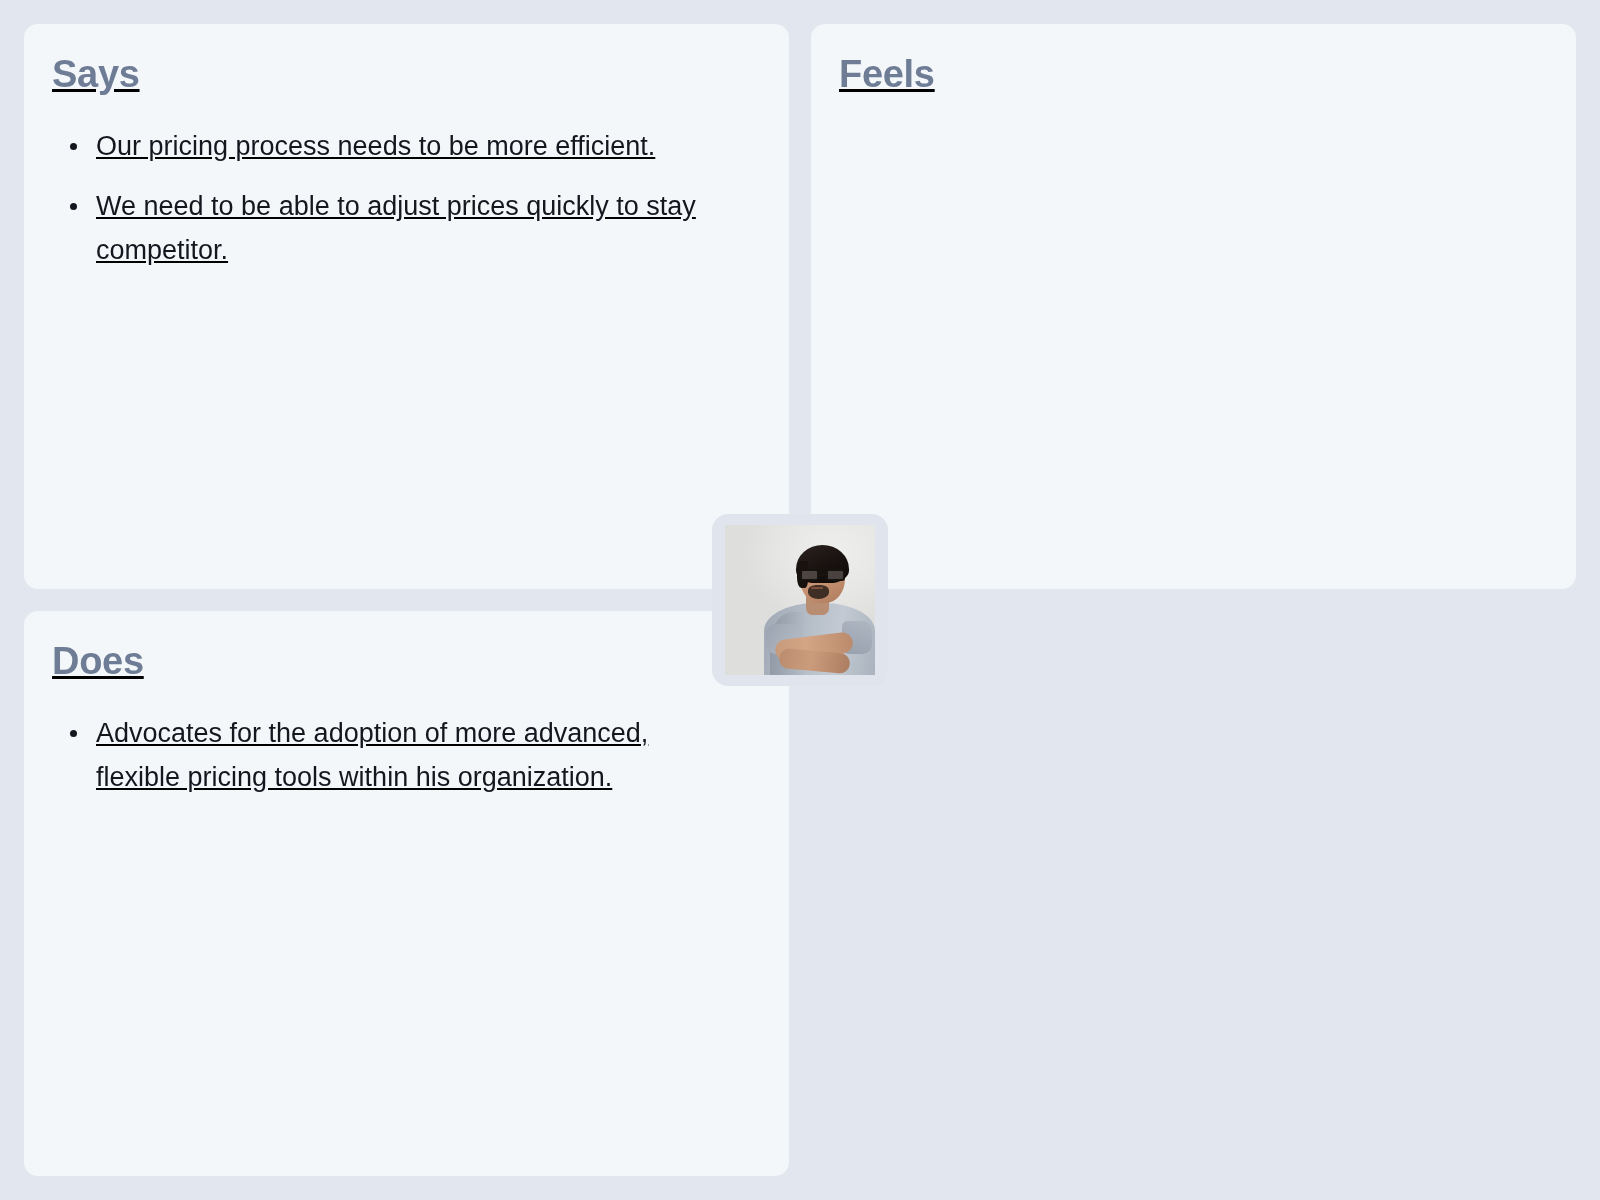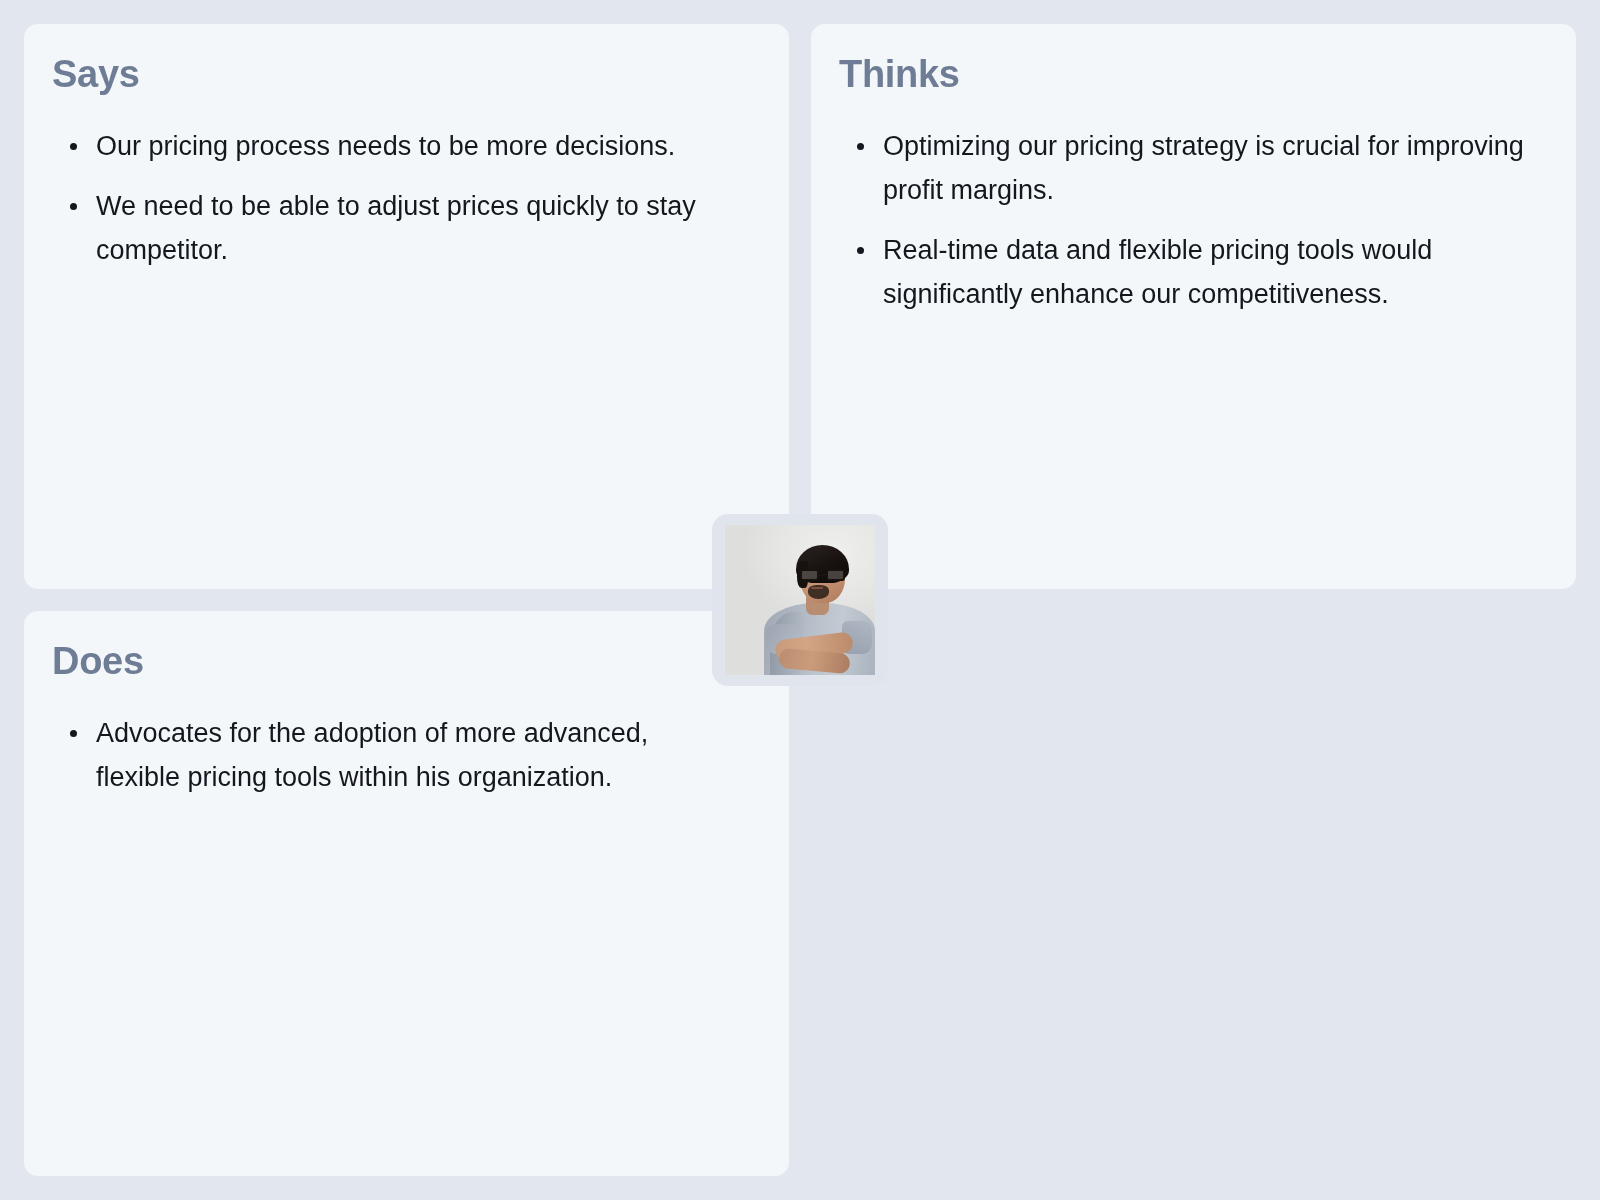--- a/index.html
+++ b/index.html
@@ -23,20 +23,21 @@
 
   .grid {
     position: relative;
     width: 100%;
     height: 100%;
     display: grid;
     grid-template-columns: 1fr 1fr;
     grid-template-rows: 1fr 1fr;
     column-gap: 22px;
     row-gap: 22px;
+    text-decoration: underline;
   }
 
   .quadrant {
     background: #f4f7fa;
     border-radius: 14px;
     padding: 30px 34px 30px 28px;
     overflow: hidden;
   }
 
   .quadrant-title {
@@ -258,32 +259,28 @@
 </style>
 </head>
 <body>
 
 <div id="empathy-map">
   <div class="grid">
 
     <section class="quadrant">
       <h2 class="quadrant-title">Says</h2>
       <ul class="bullet-list">
-        <li class="bullet-item">Our pricing process needs to be more decisions.</li>
+        <li class="bullet-item">Our pricing process needs to be more efficient.</li>
         <li class="bullet-item">We need to be able to adjust prices quickly to stay competitor.</li>
       </ul>
     </section>
 
 
     <section class="quadrant">
-      <h2 class="quadrant-title">Thinks</h2>
-      <ul class="bullet-list">
-        <li class="bullet-item">Optimizing our pricing strategy is crucial for improving profit margins.</li>
-        <li class="bullet-item">Real-time data and flexible pricing tools would significantly enhance our competitiveness.</li>
-      </ul>
+      <h2 class="quadrant-title">Feels</h2>
     </section>
 
     <section class="quadrant">
       <h2 class="quadrant-title">Does</h2>
       <ul class="bullet-list">
         <li class="bullet-item">Advocates for the adoption of more advanced, flexible pricing tools within his organization.</li>
       </ul>
     </section>
 
   </div>

